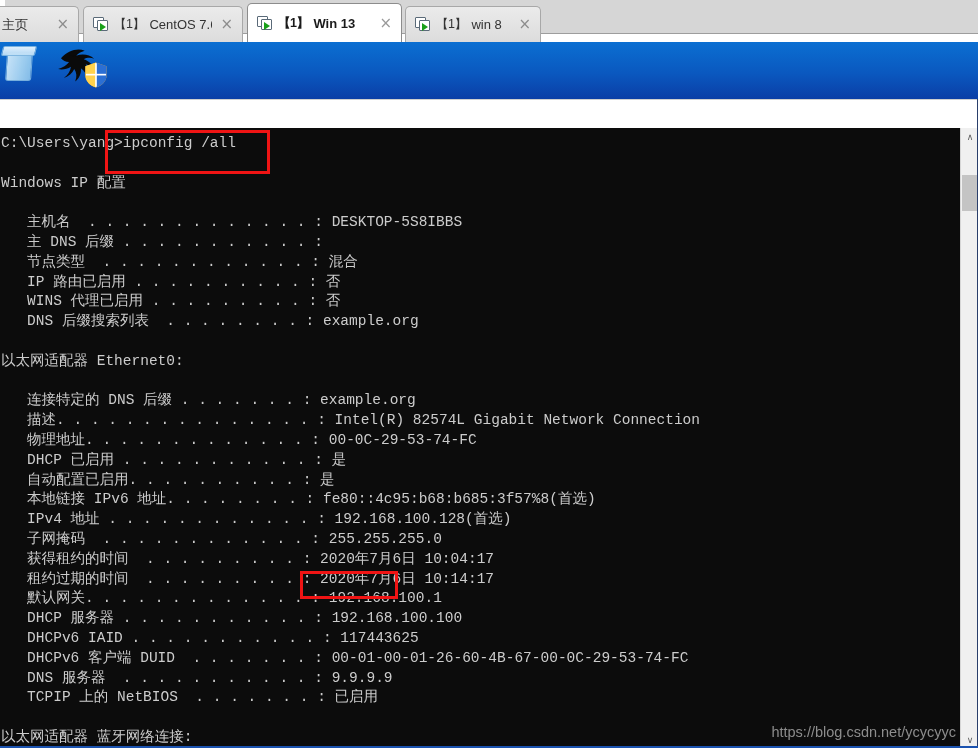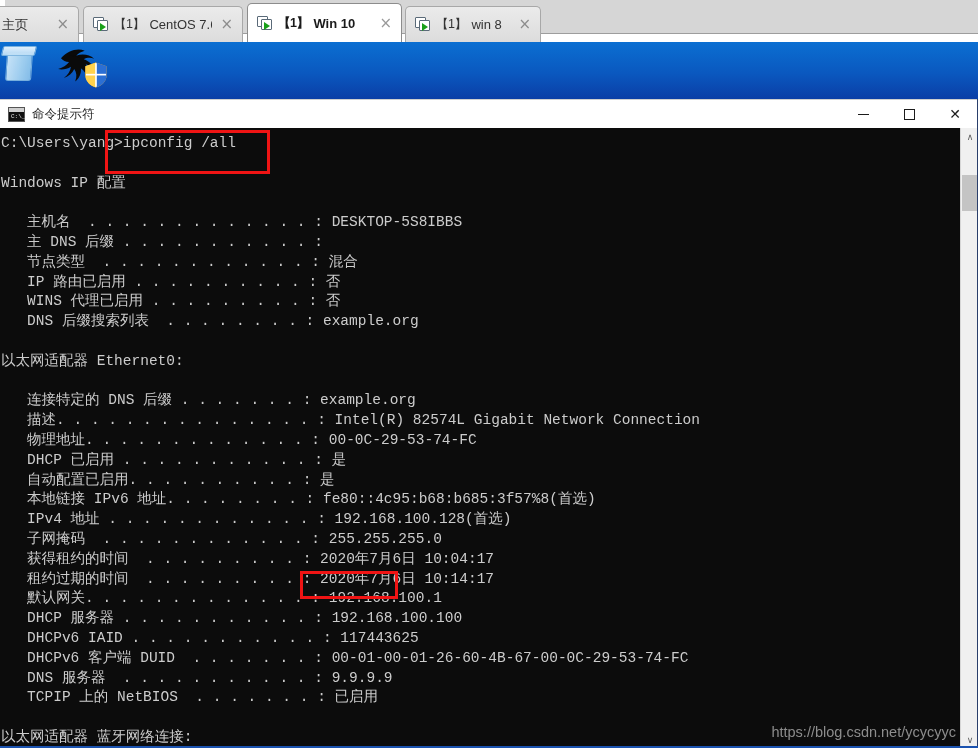--- a/index.html
+++ b/index.html
@@ -225,21 +225,21 @@
       <span class="tab-close">×</span>
     </div>
 
     <div class="tab tab-2 active">
       <span class="vm-icon">
         <span class="sq-back"></span>
           <span class="sq-front"></span>
           <span class="play"></span>
       </span>
       <span class="tab-num">【1】</span>
-      <span class="tab-label">Win 10</span>
+      <span class="tab-label">Win 13</span>
       <span class="tab-close">×</span>
     </div>
 
     <div class="tab tab-3">
       <span class="vm-icon">
         <span class="sq-back"></span>
           <span class="sq-front"></span>
           <span class="play"></span>
       </span>
       <span class="tab-num">【1】</span>
@@ -267,35 +267,20 @@
   <svg class="shield" viewBox="0 0 40 44">
     <path d="M20 1 L38 7 V22 C38 33 30 40 20 43 C10 40 2 33 2 22 V7 Z" fill="#f5a623"></path>
     <path d="M20 1 L38 7 V22 C38 33 30 40 20 43 Z" fill="#2b6fd4"></path>
     <path d="M20 1 L2 7 V22 C2 33 10 40 20 43 Z" fill="#ffd24d"></path>
     <rect x="18.6" y="2" width="2.8" height="40" fill="#ffffff"></rect>
     <rect x="3" y="20" width="34" height="2.8" fill="#ffffff"></rect>
   </svg>
 
   <div class="cmdwin">
 
-    <div class="titlebar">
-      <span class="cmd-icon">
-        <span class="prompt">C:\_</span>
-      </span>
-      <span class="win-title">命令提示符</span>
-      <span class="wbtns">
-        <span class="wbtn">
-            <span class="min-bar"></span>
-          </span>
-        <span class="wbtn">
-            <span class="max-sq"></span>
-          </span>
-        <span class="wbtn">✕</span>
-      </span>
-    </div>
 
     <div class="console">
       <div class="console-text" id="console-text"><div class="conline">C:\Users\yang&gt;ipconfig /all</div><div class="conline blank">&nbsp;</div><div class="conline">Windows IP 配置</div><div class="conline blank">&nbsp;</div><div class="conline">   主机名  . . . . . . . . . . . . . : DESKTOP-5S8IBBS</div><div class="conline">   主 DNS 后缀 . . . . . . . . . . . :</div><div class="conline">   节点类型  . . . . . . . . . . . . : 混合</div><div class="conline">   IP 路由已启用 . . . . . . . . . . : 否</div><div class="conline">   WINS 代理已启用 . . . . . . . . . : 否</div><div class="conline">   DNS 后缀搜索列表  . . . . . . . . : example.org</div><div class="conline blank">&nbsp;</div><div class="conline">以太网适配器 Ethernet0:</div><div class="conline blank">&nbsp;</div><div class="conline">   连接特定的 DNS 后缀 . . . . . . . : example.org</div><div class="conline">   描述. . . . . . . . . . . . . . . : Intel(R) 82574L Gigabit Network Connection</div><div class="conline">   物理地址. . . . . . . . . . . . . : 00-0C-29-53-74-FC</div><div class="conline">   DHCP 已启用 . . . . . . . . . . . : 是</div><div class="conline">   自动配置已启用. . . . . . . . . . : 是</div><div class="conline">   本地链接 IPv6 地址. . . . . . . . : fe80::4c95:b68:b685:3f57%8(首选)</div><div class="conline">   IPv4 地址 . . . . . . . . . . . . : 192.168.100.128(首选)</div><div class="conline">   子网掩码  . . . . . . . . . . . . : 255.255.255.0</div><div class="conline">   获得租约的时间  . . . . . . . . . : 2020年7月6日 10:04:17</div><div class="conline">   租约过期的时间  . . . . . . . . . : 2020年7月6日 10:14:17</div><div class="conline">   默认网关. . . . . . . . . . . . . : 192.168.100.1</div><div class="conline">   DHCP 服务器 . . . . . . . . . . . : 192.168.100.100</div><div class="conline">   DHCPv6 IAID . . . . . . . . . . . : 117443625</div><div class="conline">   DHCPv6 客户端 DUID  . . . . . . . : 00-01-00-01-26-60-4B-67-00-0C-29-53-74-FC</div><div class="conline">   DNS 服务器  . . . . . . . . . . . : 9.9.9.9</div><div class="conline">   TCPIP 上的 NetBIOS  . . . . . . . : 已启用</div><div class="conline blank">&nbsp;</div><div class="conline">以太网适配器 蓝牙网络连接:</div><div class="conline blank">&nbsp;</div></div>
     </div>
 
     <div class="vscroll">
       <div class="sb-arrow sb-up">∧</div>
       <div class="sb-thumb"></div>
       <div class="sb-arrow sb-down">∨</div>
     </div>

